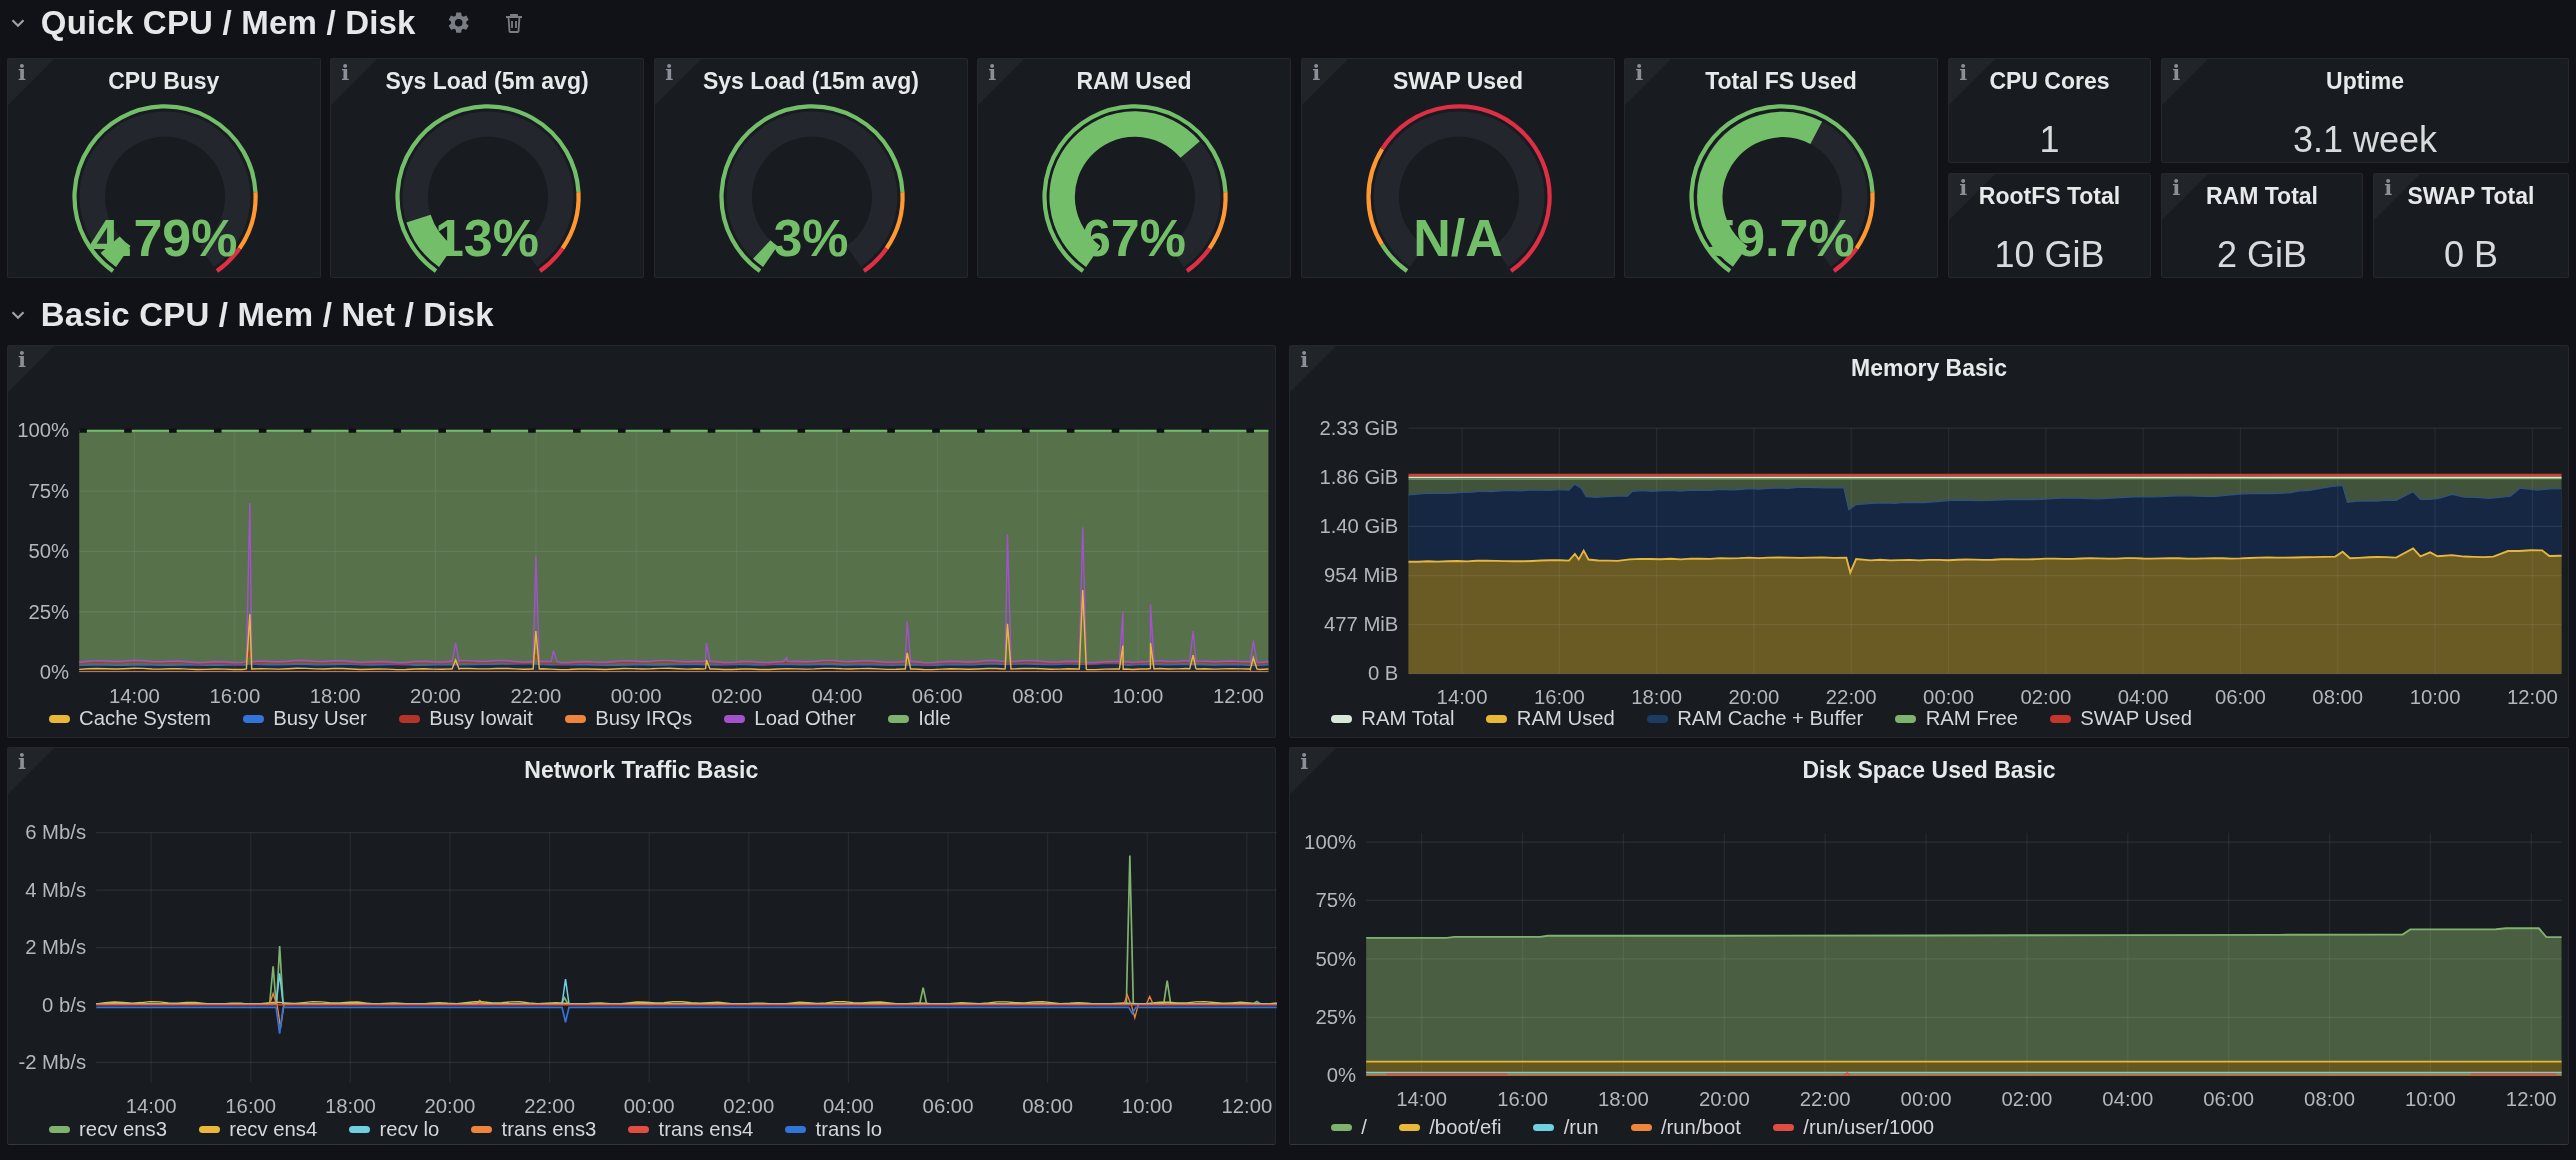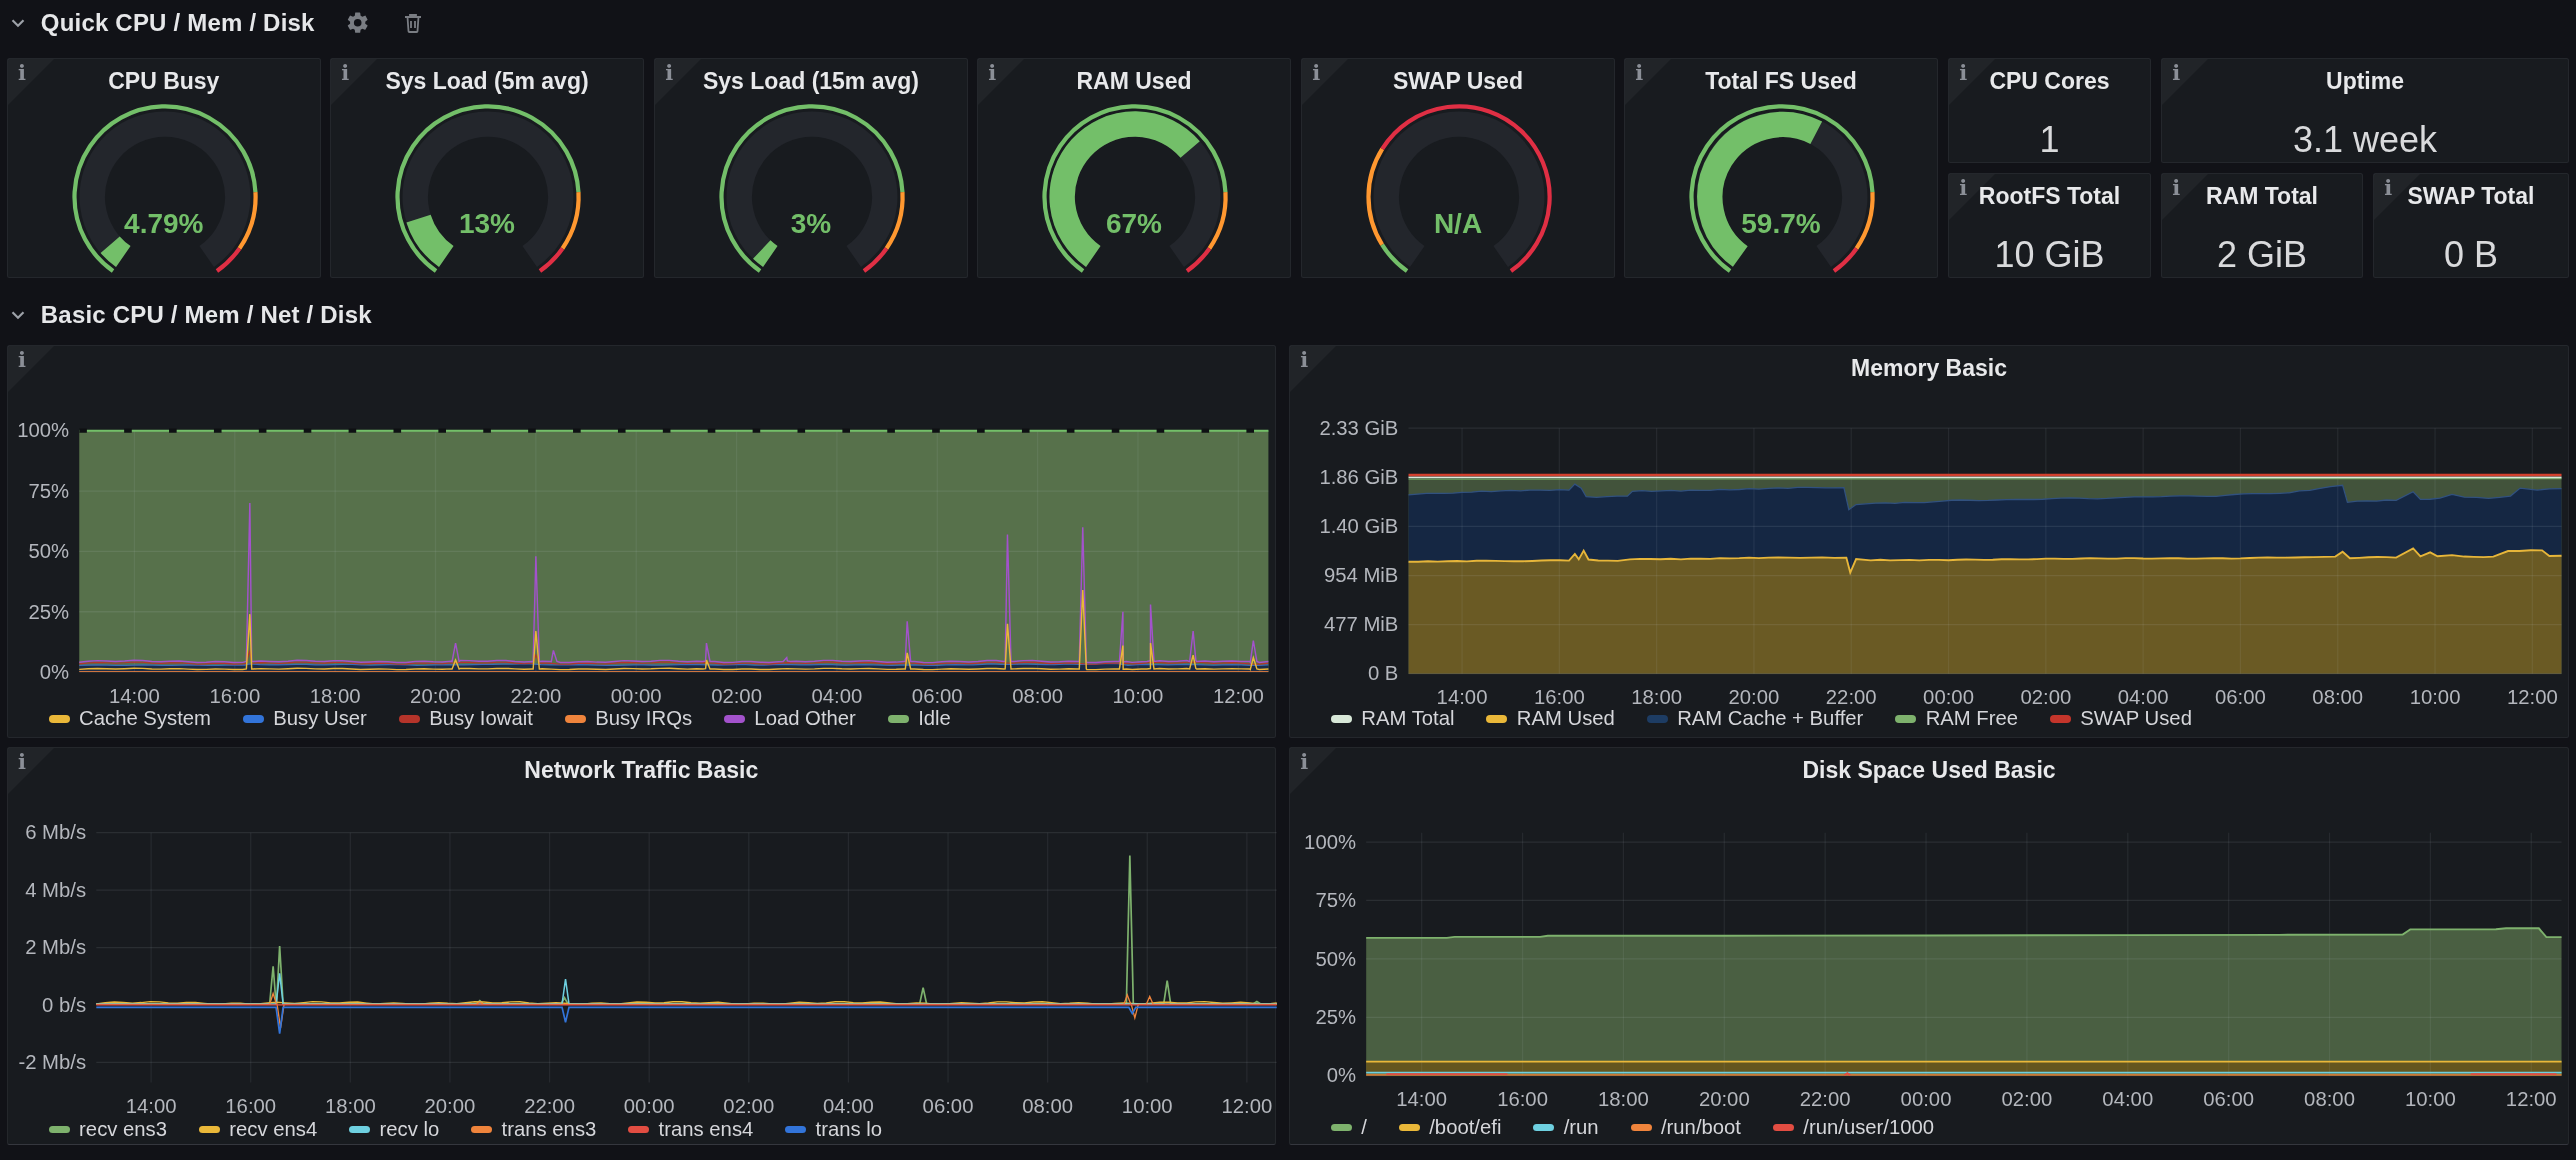--- a/index.html
+++ b/index.html
@@ -1,26 +1,26 @@
 <!DOCTYPE html>
 <html style="font-size:13.5px"><head>
 <meta charset="utf-8">
 <style>
   html,body{margin:0;padding:0;background:#111217;font-family:"Liberation Sans",sans-serif;}
   #stage{position:relative;width:2576px;height:1160px;background:#111217;overflow:hidden;}
   .row-header{position:absolute;display:flex;align-items:center;gap:12px;color:#E6E7E9;cursor:pointer;}
-  .row-header .rh-title{font-size:24px;font-weight:700;letter-spacing:0.2px;}
+  .row-header .rh-title{font-size:33px;font-weight:700;letter-spacing:0.2px;}
   .row-header svg{display:block;}
   .rh-action{margin-left:18.6px;opacity:.75;}
   .panel{position:absolute;background:#181B1F;border:0.8px solid rgba(204,204,220,0.07);border-radius:2.5px;box-sizing:border-box;}
   .panel.bottom-row{border-bottom:1.7px solid rgba(204,204,220,0.16);}
   .ptitle{position:absolute;top:8.5px;left:0;right:0;text-align:center;font-size:23px;font-weight:600;color:#E8E9EB;white-space:nowrap;overflow:hidden;}
   .corner{position:absolute;top:0;left:0;width:0;height:0;border-top:46px solid rgba(255,255,255,0.045);border-right:46px solid transparent;}
   .ichar{position:absolute;top:3.4px;left:10.2px;font-family:"DejaVu Serif",serif;font-weight:700;font-size:21px;color:#8B8F97;line-height:1;}
-  .gvalue{position:absolute;top:149px;left:0;right:0;text-align:center;font-size:28px;font-weight:700;color:#73BF69;}
+  .gvalue{position:absolute;top:149px;left:0;right:0;text-align:center;font-size:52px;font-weight:700;color:#73BF69;}
   .stat-value{position:absolute;top:58%;left:0;right:0;text-align:center;font-size:36px;font-weight:500;color:#D9DADC;}
   svg.chart-svg{position:absolute;top:0;left:0;}
   svg text.tick{fill:#B4B7BD;font-family:"Liberation Sans",sans-serif;font-size:24px;}
   .legend{position:absolute;left:41px;display:flex;flex-wrap:nowrap;gap:32px;align-items:center;}
   .legend-item{display:flex;align-items:center;gap:9.3px;color:#D5D6DA;font-size:20.3px;cursor:pointer;white-space:nowrap;}
   .legend-item i{display:inline-block;width:21px;height:7.6px;border-radius:4.2px;}
 </style>
 </head>
 <body>
 

